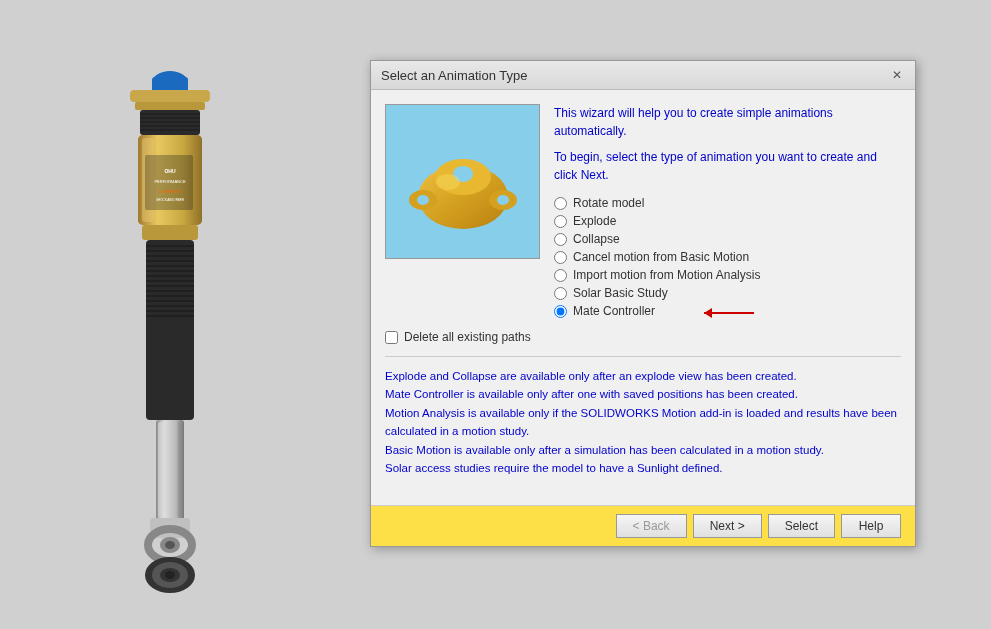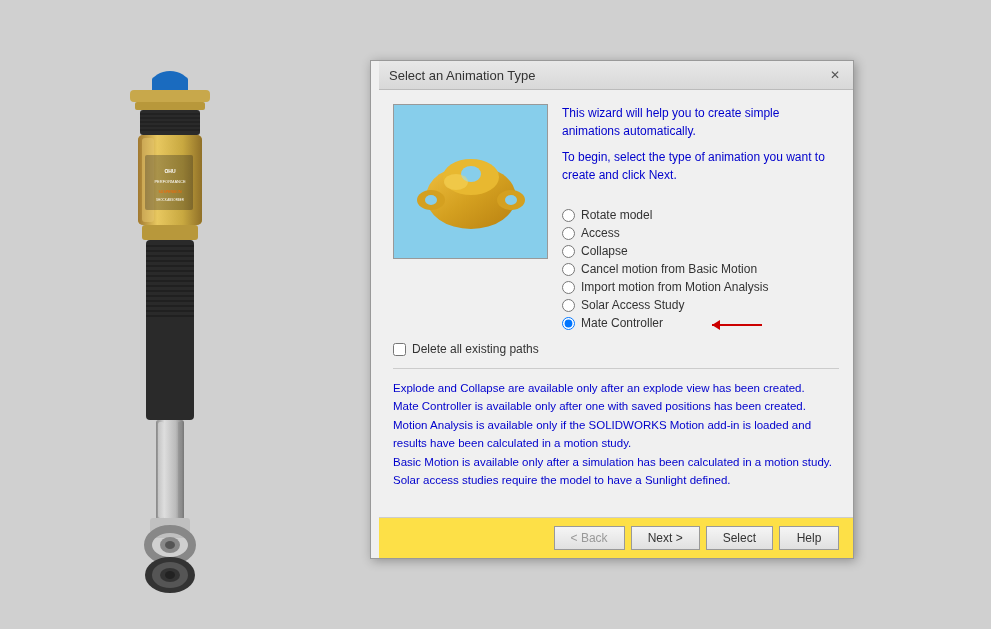--- a/index.html
+++ b/index.html
@@ -28,25 +28,24 @@
     .shock-svg {
       width: 220px;
       height: 560px;
     }
 
     
     .dialog {
       position: absolute;
       left: 370px;
       top: 60px;
-      width: 484px;
+      width: 546px;
       background: #f0f0f0;
       border: 1px solid #999;
       box-shadow: 2px 2px 10px rgba(0,0,0,0.3);
-      padding-left: 8px;
     }
 
     .dialog-titlebar {
       background: linear-gradient(to bottom, #e8e8e8, #d8d8d8);
       border-bottom: 1px solid #bbb;
       padding: 6px 10px;
       display: flex;
       align-items: center;
       justify-content: space-between;
     }
@@ -98,21 +97,21 @@
       color: #0000cc;
       font-size: 12px;
       margin-bottom: 8px;
       line-height: 1.5;
     }
 
     .radio-group {
       display: flex;
       flex-direction: column;
       gap: 4px;
-      margin-top: 16px;
+      margin-top: 4px;
     }
 
     .radio-item {
       display: flex;
       align-items: center;
       gap: 6px;
       font-size: 12px;
       color: #333;
     }
 
@@ -301,37 +300,37 @@
         <p class="wizard-text">This wizard will help you to create simple animations automatically.</p>
         <p class="wizard-text">To begin, select the type of animation you want to create and click Next.</p>
 
         <div class="radio-group">
           <div class="radio-item">
             <input type="radio" name="anim_type" id="rotate" style="">
             <label for="rotate">Rotate model</label>
           </div>
           <div class="radio-item">
             <input type="radio" name="anim_type" id="explode" style="">
-            <label for="explode">Access</label>
+            <label for="explode">Explode</label>
           </div>
           <div class="radio-item">
             <input type="radio" name="anim_type" id="collapse" style="">
             <label for="collapse">Collapse</label>
           </div>
           <div class="radio-item">
             <input type="radio" name="anim_type" id="basic_motion" style="">
             <label for="basic_motion">Cancel motion from Basic Motion</label>
           </div>
           <div class="radio-item">
             <input type="radio" name="anim_type" id="motion_analysis" style="">
             <label for="motion_analysis">Import motion from Motion Analysis</label>
           </div>
           <div class="radio-item">
             <input type="radio" name="anim_type" id="solar_access" style="">
-            <label for="solar_access">Solar Access Study</label>
+            <label for="solar_access">Solar Basic Study</label>
           </div>
           <div class="radio-item arrow-annotation" style="position:relative;">
             <input type="radio" name="anim_type" id="mate_controller" checked="" style="">
             <label for="mate_controller">Mate Controller</label>
 
             <svg style="position:absolute; left:140px; top:-2px;" width="70" height="22" viewBox="0 0 70 22">
               <line x1="60" y1="11" x2="10" y2="11" stroke="#cc0000" stroke-width="2"></line>
               <polygon points="10,11 18,6 18,16" fill="#cc0000"></polygon>
             </svg>
           </div>

